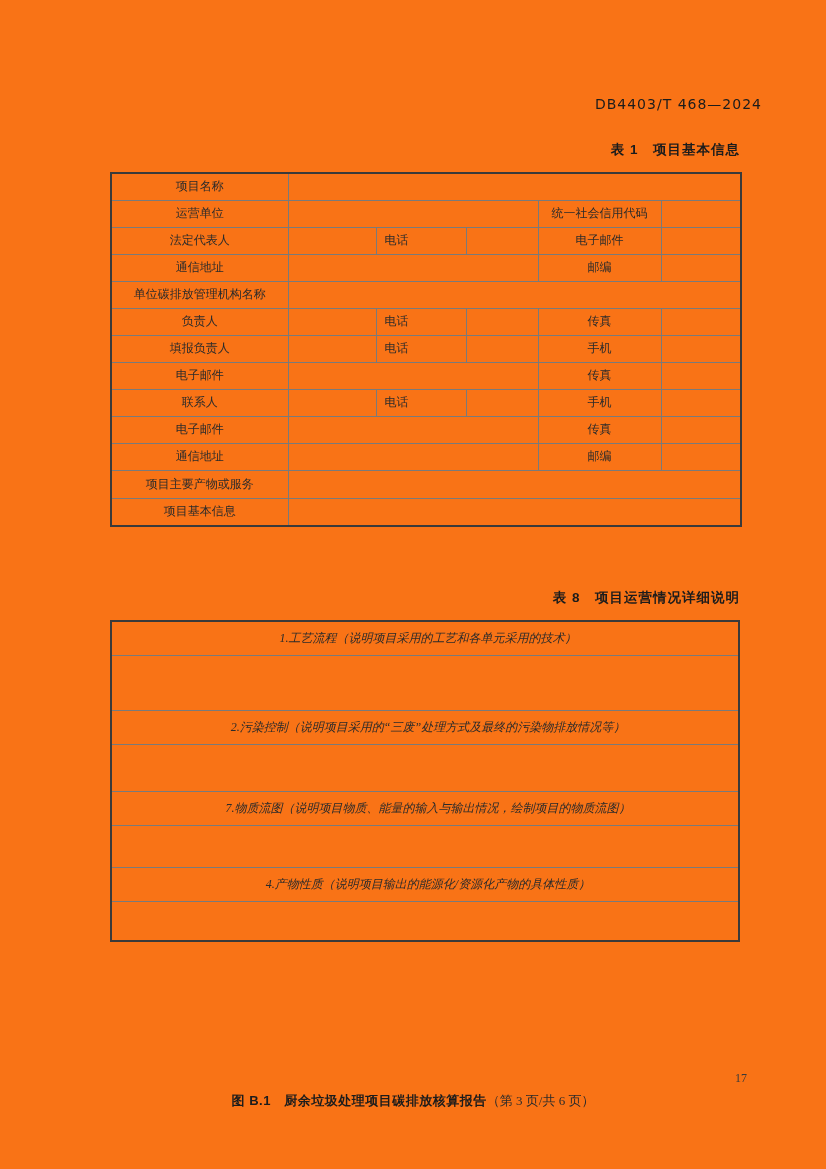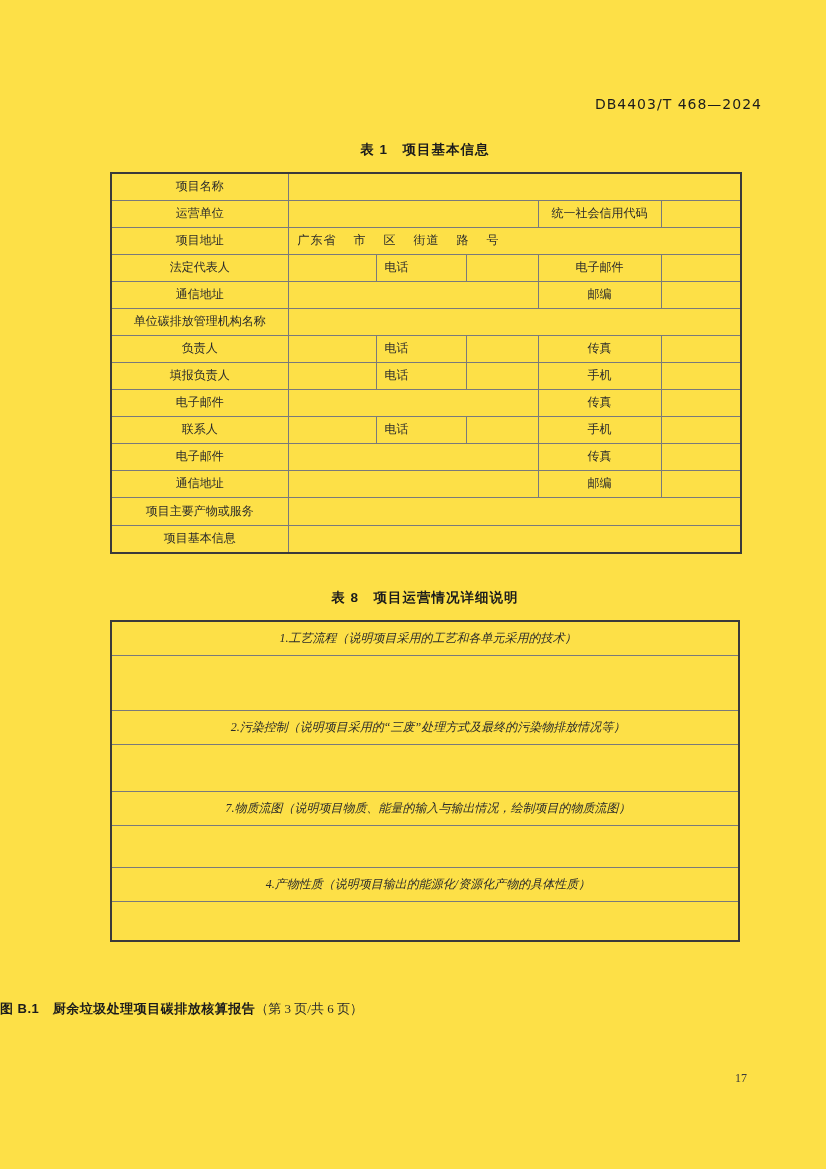--- a/index.html
+++ b/index.html
@@ -2,39 +2,39 @@
 <html><head>
 <meta charset="utf-8">
 <style>
   * { margin: 0; padding: 0; box-sizing: border-box; }
   html, body { background: #e8e8e8; }
   .page {
     position: relative;
     width: 826px;
     height: 1169px;
     margin: 0 auto;
-    background: #fde047;
+    background: #f97316;
     font-family: "Liberation Serif", "DejaVu Serif", serif;
     color: #262626;
     overflow: hidden;
   }
   .header-code {
     position: absolute;
     top: 96px;
     right: 64px;
     font-family: "DejaVu Sans", "Liberation Sans", sans-serif;
     font-size: 14px;
     letter-spacing: 1px;
     color: #1c1c1c;
   }
   .tbl-title {
     position: absolute;
     left: 110px;
     width: 630px;
-    text-align: center;
+    text-align: right;
     font-family: "Liberation Sans", "DejaVu Sans", sans-serif;
     font-weight: bold;
     font-size: 13.5px;
     color: #1c1c1c;
     letter-spacing: 1px;
   }
   .title-1 { top: 141px; }
   .title-2 { top: 589px; }
   .form-table {
     position: absolute;
@@ -61,23 +61,24 @@
   .table-2 td {
     text-align: center;
     padding-left: 8px;
     font-style: italic;
     white-space: normal;
   }
   .table-2 td .sec-label { font-style: italic; }
   .table-2 td .sec-note  { font-style: italic; }
   .caption {
     position: absolute;
-    top: 1000px;
+    top: 1092px;
     left: 0;
     width: 826px;
+    text-align: center;
     font-size: 13px;
   }
   .caption .cap-bold {
     font-family: "Liberation Sans", "DejaVu Sans", sans-serif;
     font-weight: bold;
     color: #1c1c1c;
     letter-spacing: 0.5px;
   }
   .caption .cap-normal {
     font-family: "Liberation Serif", "DejaVu Serif", serif;
@@ -116,24 +117,20 @@
         <td class="lbl">项目名称</td>
         <td colspan="5"></td>
       </tr>
       <tr style="height:27px">
         <td class="lbl">运营单位</td>
         <td colspan="3"></td>
         <td class="rlbl">统一社会信用代码</td>
         <td></td>
       </tr>
       <tr style="height:27px">
-        <td class="lbl">项目地址</td>
-        <td colspan="5" class="valtx">广东省　 市　 区　 街道　 路　 号</td>
-      </tr>
-      <tr style="height:27px">
         <td class="lbl">法定代表人</td>
         <td></td>
         <td class="mid">电话</td>
         <td></td>
         <td class="rlbl">电子邮件</td>
         <td></td>
       </tr>
       <tr style="height:27px">
         <td class="lbl">通信地址</td>
         <td colspan="3"></td>

